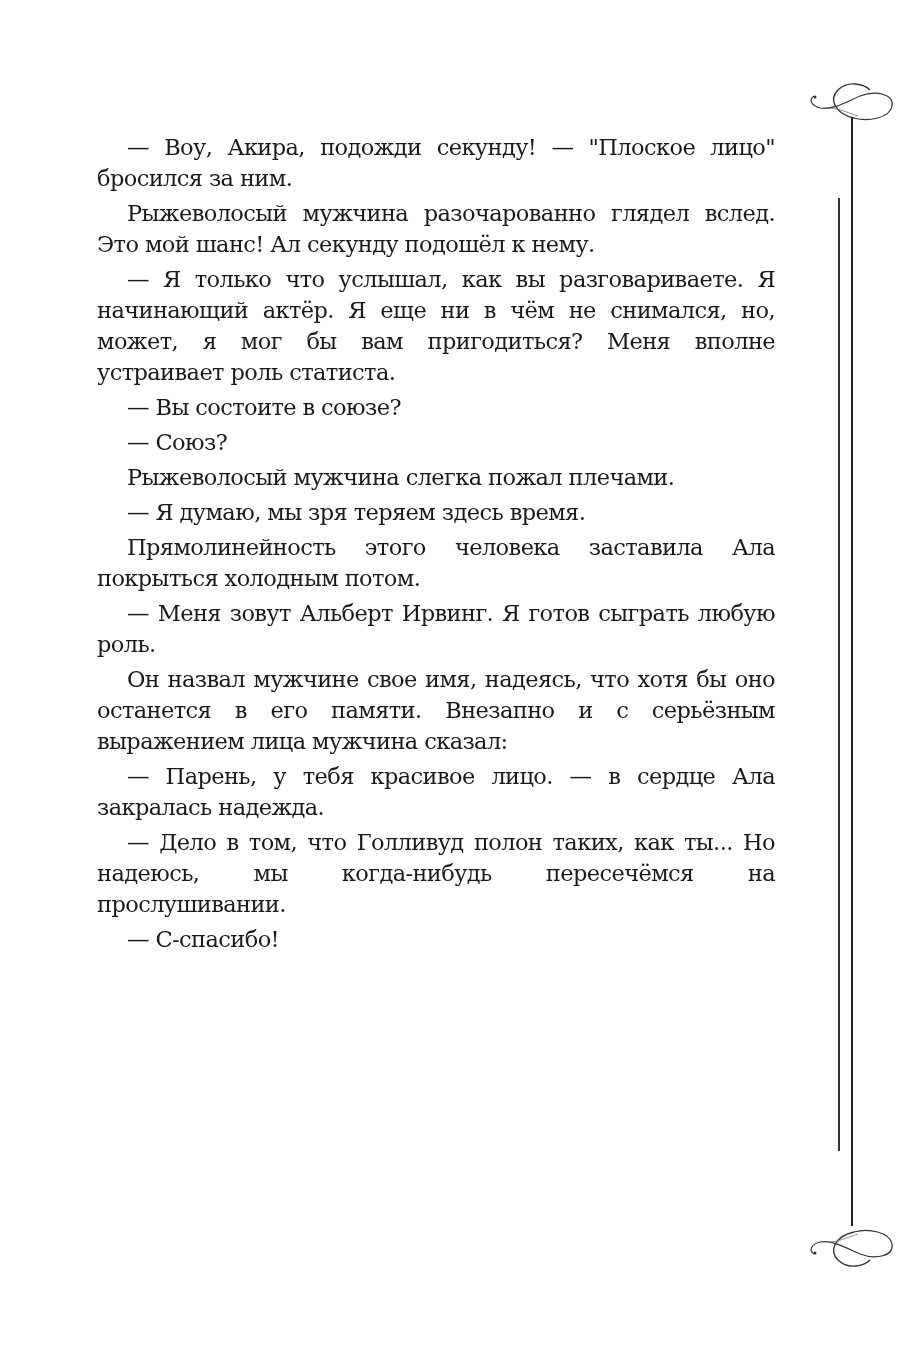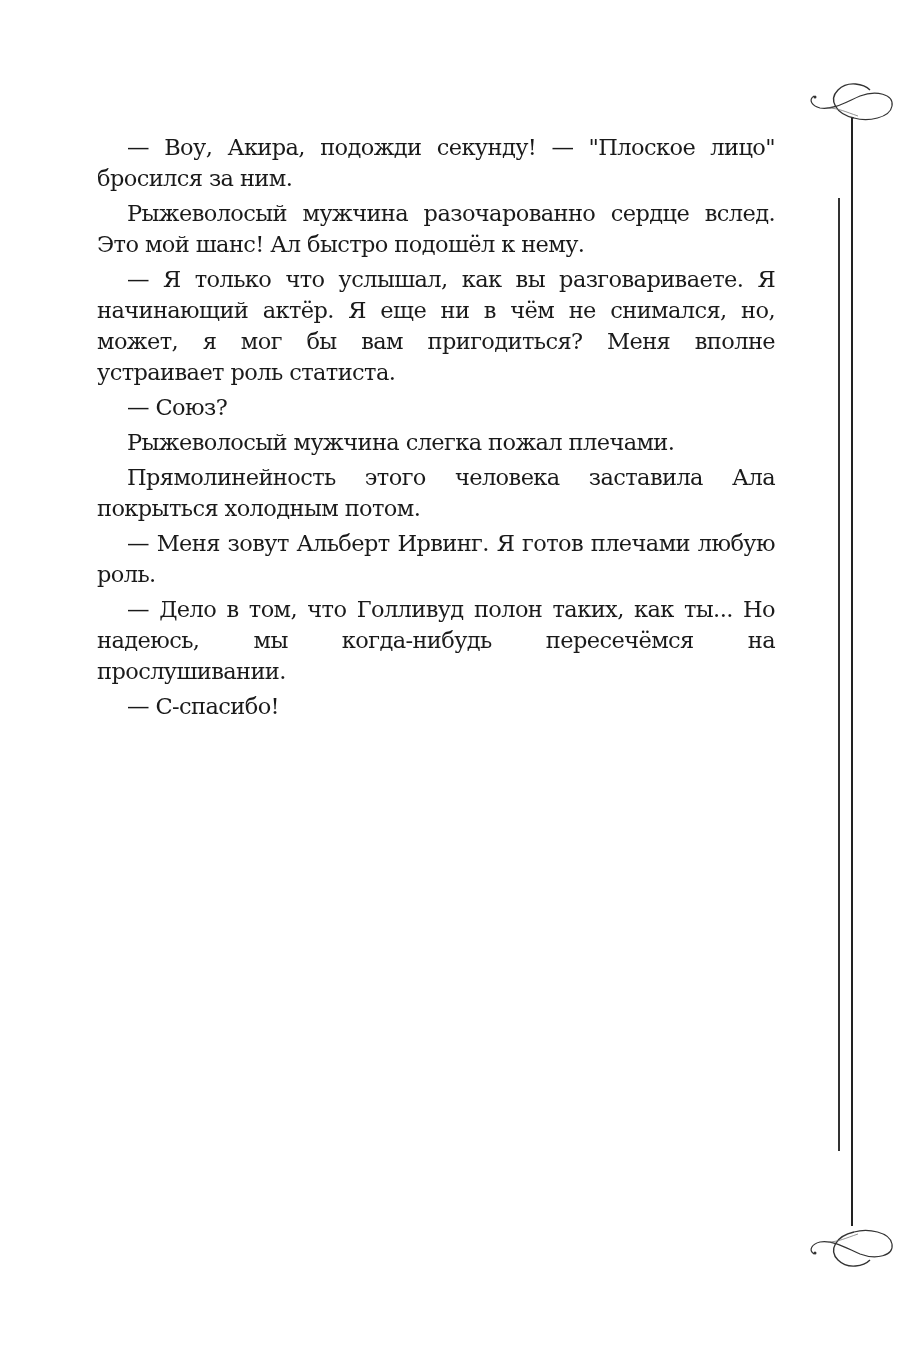--- a/index.html
+++ b/index.html
@@ -43,22 +43,26 @@
 
   <svg class="ornament" style="left:790px; top:1222px;" width="100" height="50" viewBox="0 0 100 50">
     <path d="M56 10 C 38 14, 30 28, 40 38 C 50 48, 66 44, 72 38" fill="none" stroke="#333" stroke-width="1.4"></path>
     <path d="M56 10 C 70 6, 92 10, 94 22 C 96 34, 78 38, 62 32 C 48 26, 36 18, 22 20 C 14 22, 10 28, 16 32" fill="none" stroke="#333" stroke-width="1.2"></path>
     <path d="M60 12 C 48 16, 40 20, 30 20" fill="none" stroke="#777" stroke-width="0.8"></path>
     <circle cx="17" cy="31" r="1.5" fill="#333"></circle>
   </svg>
 
   <div class="text-block">
     <p>— Воу, Акира, подожди секунду! — "Плоское лицо" бросился за ним.</p>
-    <p>Рыжеволосый мужчина разочарованно сердце вслед. Это мой шанс! Ал быстро подошёл к нему.</p>
+    <p>Рыжеволосый мужчина разочарованно глядел вслед. Это мой шанс! Ал секунду подошёл к нему.</p>
     <p>— Я только что услышал, как вы разговариваете. Я начинающий актёр. Я еще ни в чём не снимался, но, может, я мог бы вам пригодиться? Меня вполне устраивает роль статиста.</p>
+    <p>— Вы состоите в союзе?</p>
     <p>— Союз?</p>
     <p>Рыжеволосый мужчина слегка пожал плечами.</p>
+    <p>— Я думаю, мы зря теряем здесь время.</p>
     <p>Прямолинейность этого человека заставила Ала покрыться холодным потом.</p>
-    <p>— Меня зовут Альберт Ирвинг. Я готов плечами любую роль.</p>
+    <p>— Меня зовут Альберт Ирвинг. Я готов сыграть любую роль.</p>
+    <p>Он назвал мужчине свое имя, надеясь, что хотя бы оно останется в его памяти. Внезапно и с серьёзным выражением лица мужчина сказал:</p>
+    <p>— Парень, у тебя красивое лицо. — в сердце Ала закралась надежда.</p>
     <p>— Дело в том, что Голливуд полон таких, как ты... Но надеюсь, мы когда-нибудь пересечёмся на прослушивании.</p>
     <p>— С-спасибо!</p>
   </div>
 </div>
 
 </body></html>

